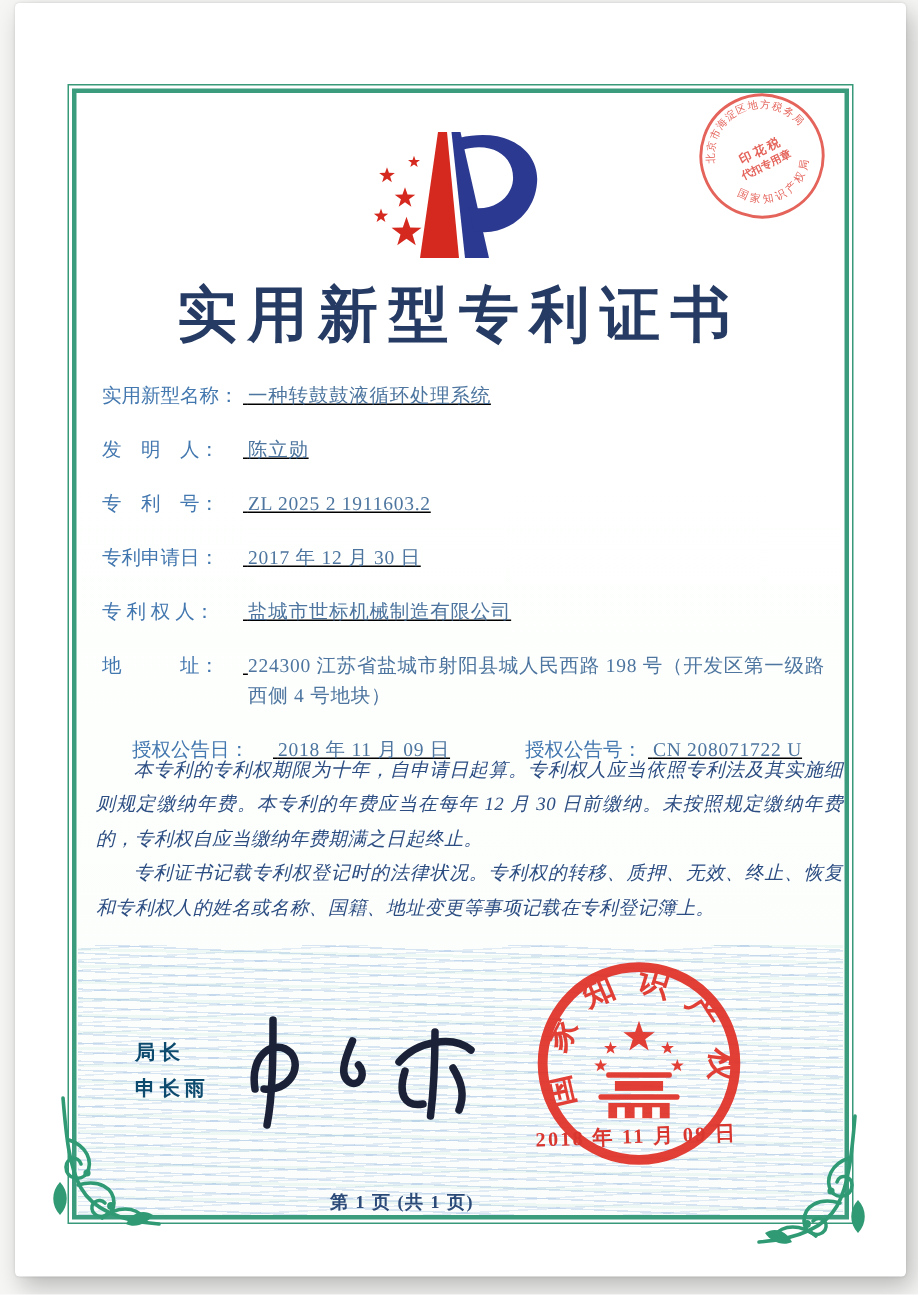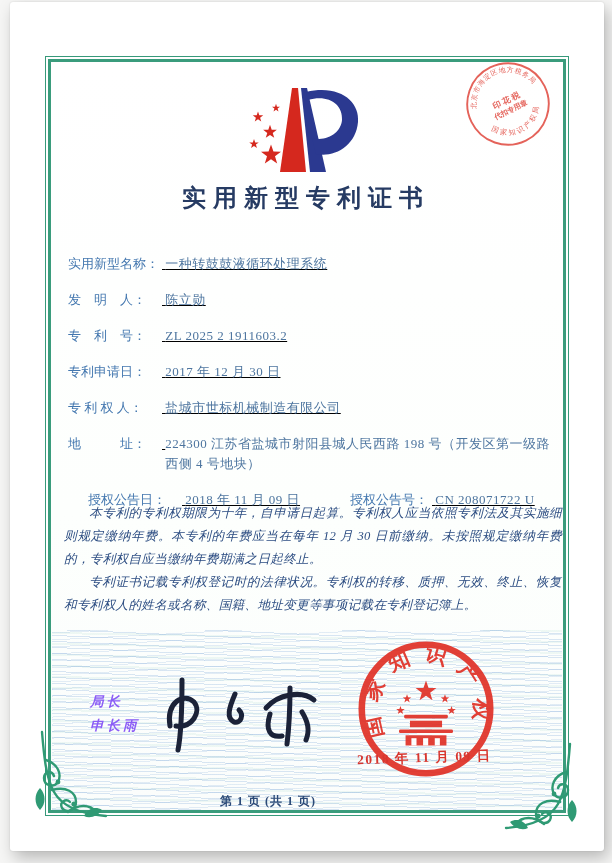--- a/index.html
+++ b/index.html
@@ -32,38 +32,38 @@
       repeating-linear-gradient(1deg, rgba(110,190,170,.10) 0 2px, transparent 2px 11px);
     pointer-events:none;
   }
   .cert-no{
     position:absolute;left:66px;top:86px;
     font-size:13.5px;color:#62819f;letter-spacing:2px;
   }
   .logo{position:absolute;left:230px;top:80px;width:130px;height:96px;}
   .title{
     position:absolute;left:35px;top:180px;width:522px;text-align:center;
-    font-size:24px;font-weight:700;color:#263b63;letter-spacing:7px;
+    font-size:40px;font-weight:700;color:#263b63;letter-spacing:7px;
   }
   .fields{position:absolute;left:58px;top:252px;width:494px;font-size:13px;line-height:1.5;}
   .field-row{margin-bottom:16.5px;white-space:nowrap;text-decoration:underline;}
   .field-row.wrap{white-space:normal;}
   .flabel{display:inline-block;min-width:94px;color:#4377af;vertical-align:top;}
   .fvalue{color:#4d759f;letter-spacing:.5px;}
   .fvalue.block{display:inline-block;width:396px;white-space:normal;vertical-align:top;}
   .grant-row{display:flex;margin-bottom:0;}
   .grant-left{width:262px;margin-left:20px;}
   .paragraphs{position:absolute;left:54px;right:42px;top:500px;}
   .paragraphs p{
     margin:0;color:#2c4d82;font-size:12.6px;line-height:1.83;
     text-indent:2em;text-align:justify;font-style:italic;letter-spacing:.3px;
   }
-  .officer{position:absolute;left:80px;top:688px;color:#8b5cf6;
+  .officer{position:absolute;left:80px;top:688px;color:#0c4a6e;
     font-family:"Liberation Sans","DejaVu Sans",sans-serif;font-weight:700;
-    font-size:13.5px;letter-spacing:3px;line-height:24px;font-style:italic;}
+    font-size:13.5px;letter-spacing:3px;line-height:24px;}
   .signature{position:absolute;left:130px;top:668px;}
   .seal{position:absolute;left:343px;top:634px;}
   .seal-date{
     position:absolute;left:347px;top:747px;color:#d8362f;font-size:13.5px;
     letter-spacing:1.5px;transform:rotate(-2deg);font-weight:600;
   }
   .tax-stamp{position:absolute;left:454px;top:58px;transform:rotate(-26deg);}
   .footer{
     position:absolute;left:35px;top:791px;width:522px;text-align:center;
     transform:translateX(-38px);

